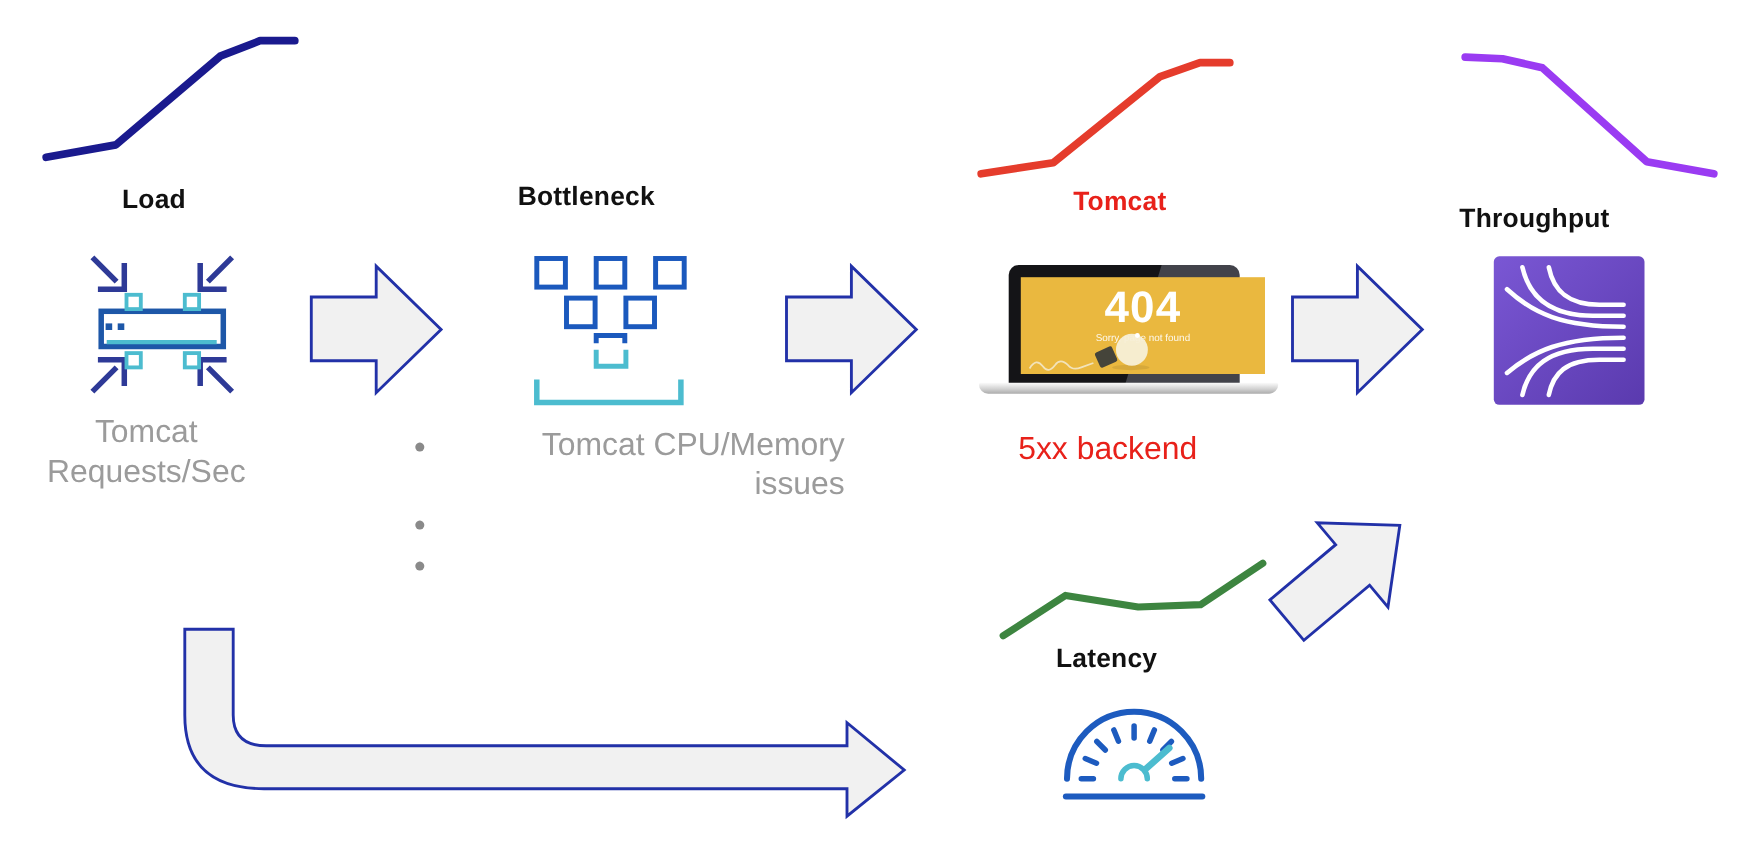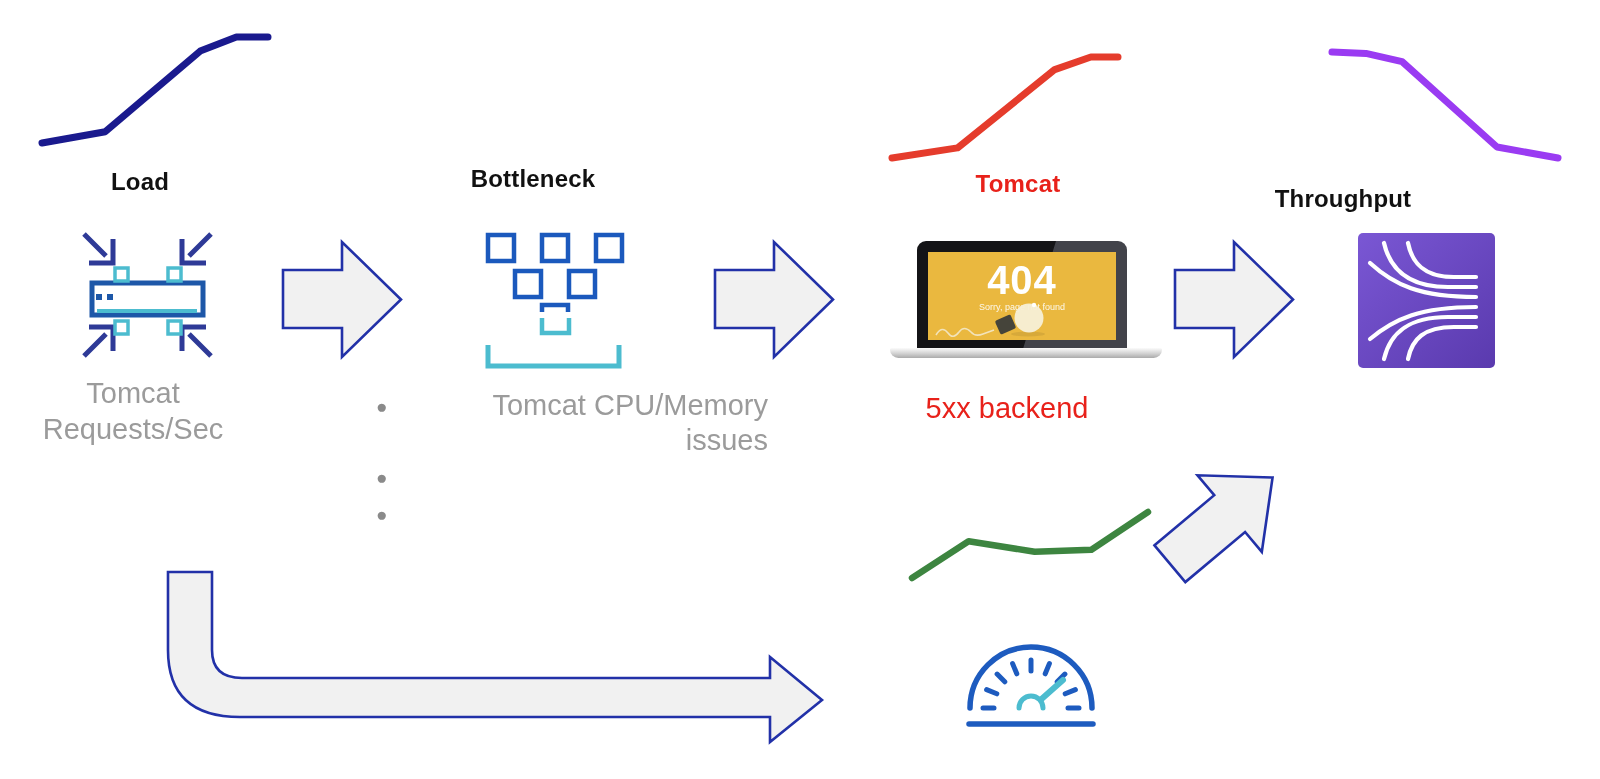--- a/index.html
+++ b/index.html
@@ -43,21 +43,21 @@
   .gauge-hub{stroke:var(--icon_cyan);stroke-width:5;fill:none;stroke-linecap:round;}
 
   
   .tp-rect{fill:url(#tpGrad);}
   .stopA{stop-color:var(--throughput_icon_from);}
   .stopB{stop-color:var(--throughput_icon_to);}
   .tp-line{stroke:#ffffff;stroke-width:4.2;fill:none;stroke-linecap:round;}
 
   
   .laptop-body{background:linear-gradient(107deg,#141417 57%,#42434a 57.4%);border-radius:9px 9px 0 0;}
-  .laptop-screen{background:var(--laptop_screen);}
+  .laptop-screen{background:var(--laptop_screen);padding-left:34px;}
   .laptop-base{background:linear-gradient(180deg,#fbfbfb,#d2d2d2 55%,#ababab);border-radius:2px 2px 10px 10px;}
   .err-code{position:absolute;left:0;top:6px;width:100%;text-align:center;
             font-size:40px;font-weight:700;color:#ffffff;letter-spacing:1px;}
   .err-msg{position:absolute;left:0;top:50px;width:100%;text-align:center;
            font-size:9px;color:rgba(255,255,255,.9);}
 </style>
 </head>
 <body>
 
 <div class="canvas">
@@ -146,21 +146,21 @@
     </div>
   </div>
   <div class="abs laptop-base" style="left:890px;top:348px;width:272px;height:10px"></div>
 
   <div class="abs node-sub red" style="left:907px;top:390px;width:200px">5xx backend</div>
 
   <svg class="abs" style="left:1320px;top:40px" width="250" height="130" viewBox="0 0 250 130">
       <polyline points="12.0,12.0 45.9,13.4 82.1,21.6 177.0,107.0 238.0,118.0" fill="none" stroke="#9a3bf2" stroke-width="7" stroke-linecap="round" stroke-linejoin="round"></polyline>
     </svg>
 
-  <div class="abs node-title" style="left:1243px;top:185px;width:200px">Throughput</div>
+  <div class="abs node-title" style="left:1295px;top:185px;width:200px">Throughput</div>
 
   <svg class="abs" style="left:1358px;top:233px" width="137" height="135" viewBox="0 0 137 135">
     <defs>
       <linearGradient id="tpGrad" x1="0" y1="0" x2="1" y2="1">
         <stop class="stopA" offset="0"></stop>
         <stop class="stopB" offset="1"></stop>
       </linearGradient>
     </defs>
     <rect class="tp-rect" x="0" y="0" width="137" height="135" rx="5"></rect>
     <path class="tp-line" d="M26,10 C32,36 50,54 90,54 L118,54"></path>
@@ -169,20 +169,21 @@
     <path class="tp-line" d="M12,106 C36,86 62,74 118,74"></path>
     <path class="tp-line" d="M26,126 C32,100 50,84 90,84 L118,84"></path>
     <path class="tp-line" d="M50,126 C54,106 66,94 96,94 L118,94"></path>
   </svg>
 
 
   <svg class="abs" style="left:900px;top:500px" width="260" height="90" viewBox="0 0 260 90">
       <polyline points="12.0,78.0 68.6,41.3 134.7,51.8 191.4,49.7 248.0,12.0" fill="none" stroke="#3d8540" stroke-width="6.5" stroke-linecap="round" stroke-linejoin="round"></polyline>
     </svg>
 
+  <div class="abs node-title" style="left:906px;top:585px;width:200px">Latency</div>
 
   <svg class="abs" style="left:960px;top:640px" width="145" height="95" viewBox="0 0 145 95">
     <path class="gauge-stroke" d="M10,68 A61,61 0 0 1 132,68"></path>
     <path class="gauge-tick" d="M23,68 L34,68
       M26.6,49.6 L36.8,53.8
       M37.1,34.1 L44.8,41.8
       M52.6,23.6 L56.8,33.8
       M71,20 L71,31
       M89.4,23.6 L85.2,33.8
       M104.9,34.1 L97.2,41.8

